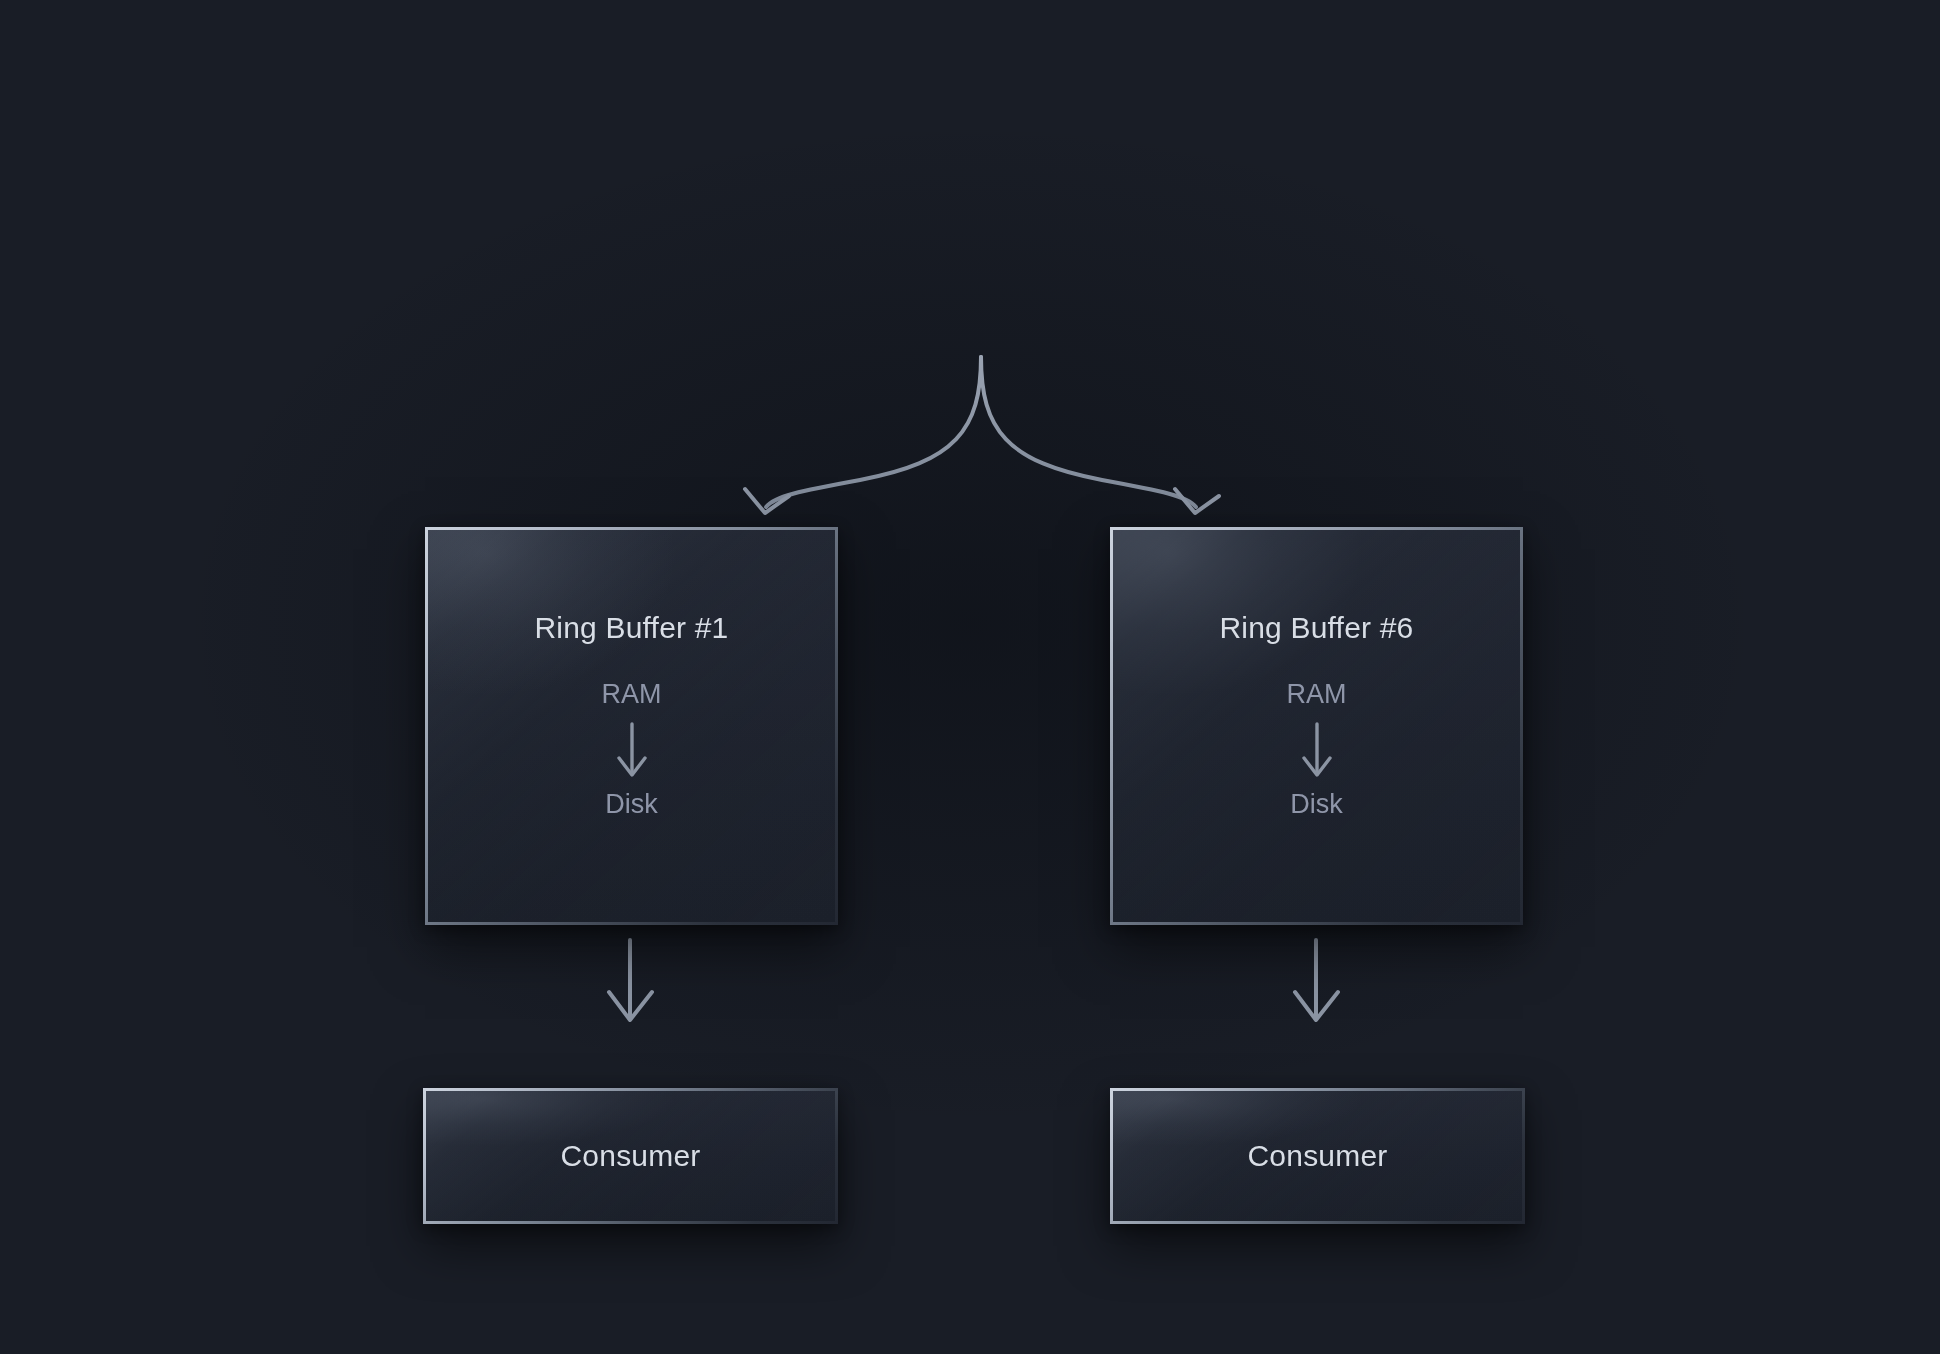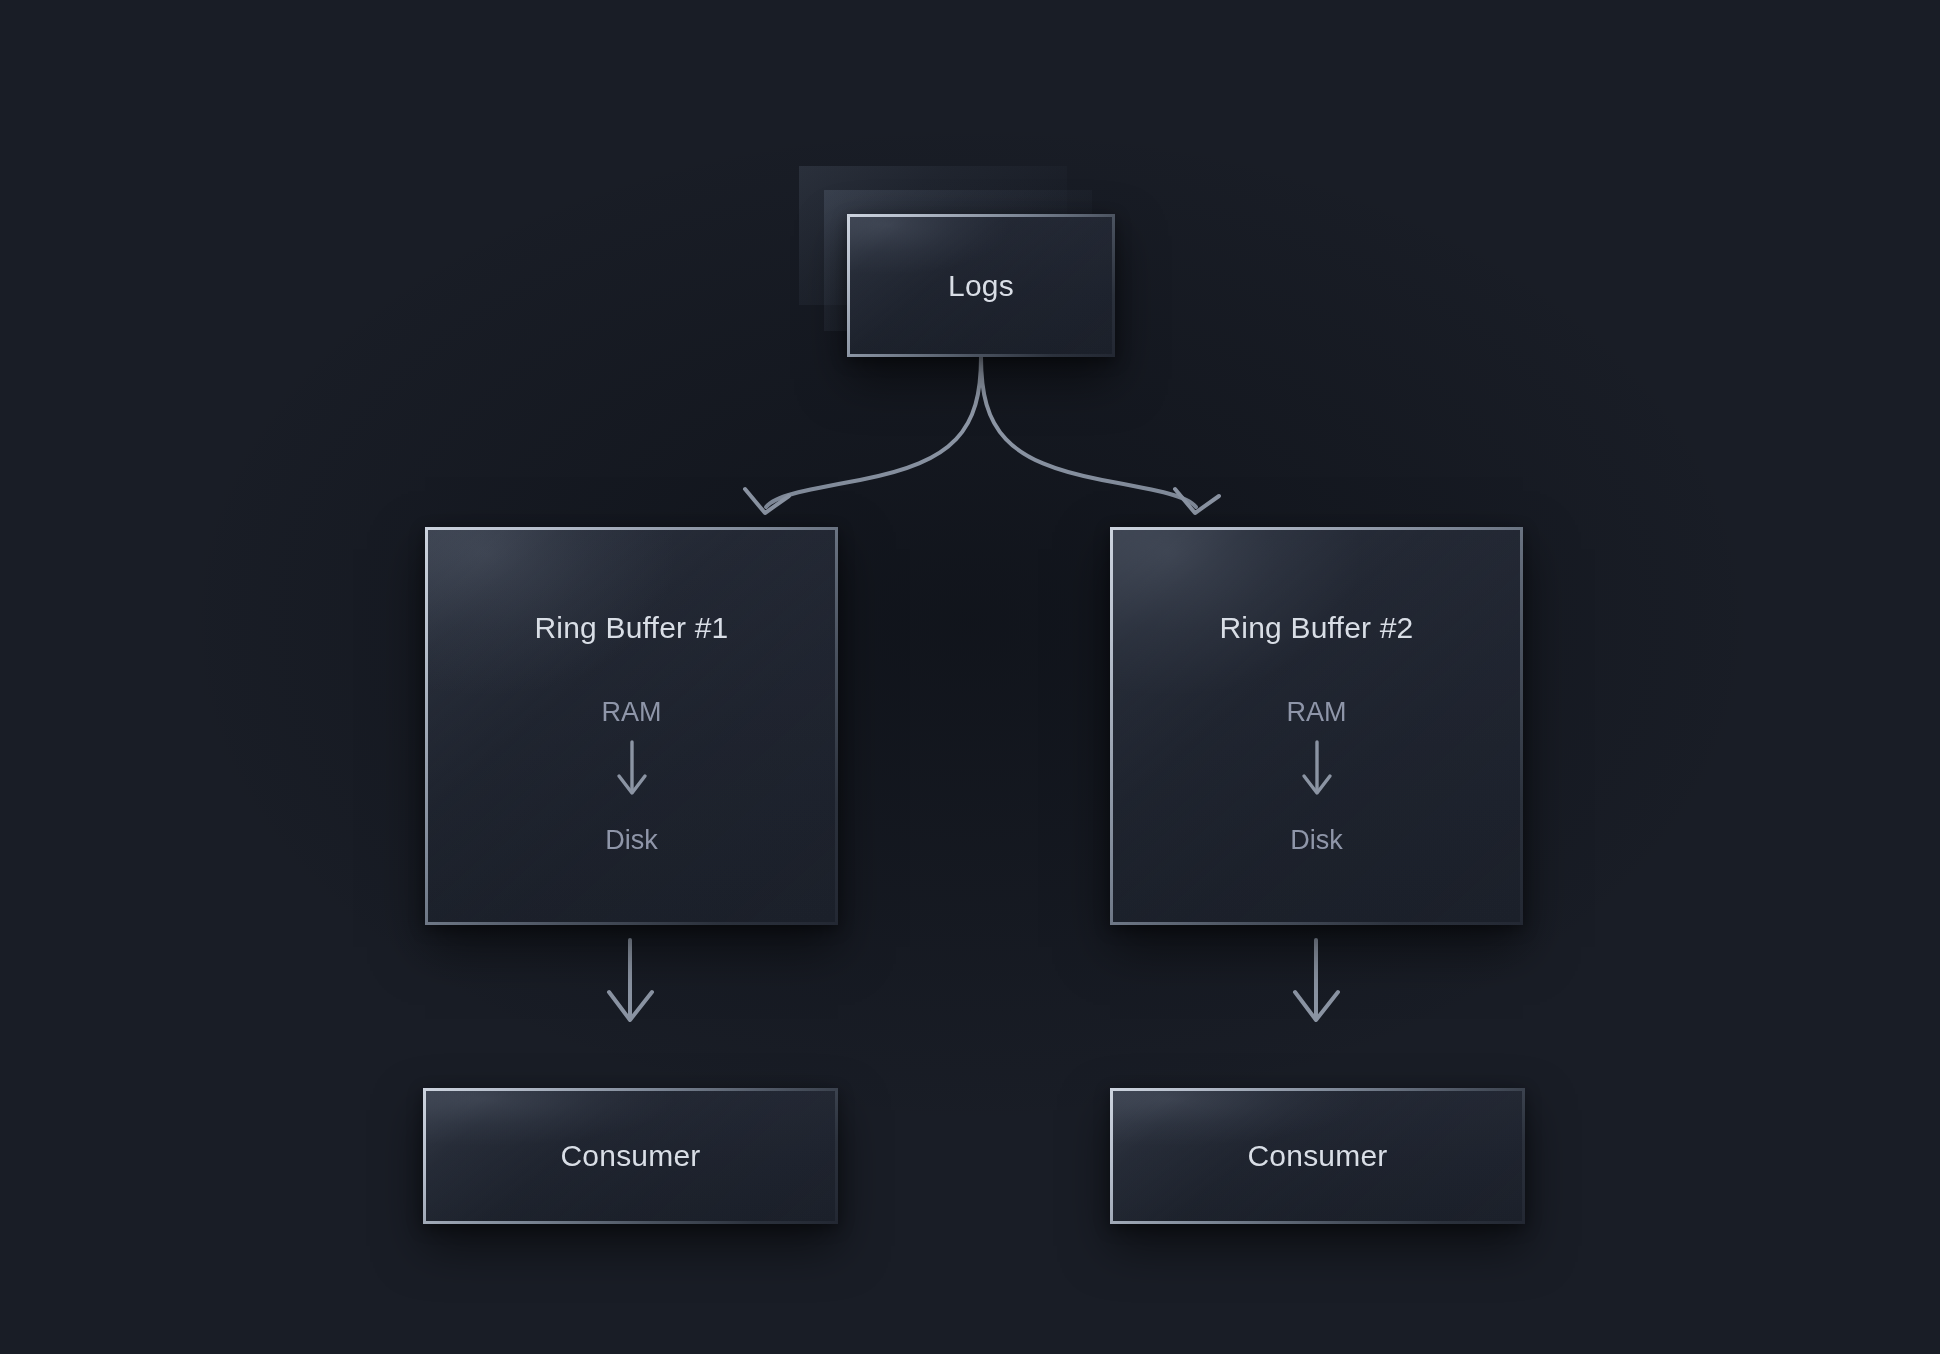--- a/index.html
+++ b/index.html
@@ -154,21 +154,20 @@
     display: flex;
     flex-direction: column;
     align-items: center;
   }
   .tier-label {
     color: #8f96a9;
     font-size: 27px;
     font-weight: 400;
     line-height: 1;
     white-space: nowrap;
-    margin-top: 18px;
   }
   .tier-arrow {
     display: block;
     margin: 14px 0 13px 0;
   }
 
   
   .consumer {
     width: 415px;
     height: 136px;
@@ -205,42 +204,35 @@
       <line x1="630" y1="940" x2="630" y2="1016" stroke="#8b94a3" stroke-width="4" stroke-linecap="round"></line>
       <path d="M 609 992 L 630 1020 L 652 992" fill="none" stroke="#8b94a3" stroke-width="4" stroke-linecap="round" stroke-linejoin="round"></path>
     </g>
 
     <g>
       <line x1="1316" y1="940" x2="1316" y2="1016" stroke="#8b94a3" stroke-width="4" stroke-linecap="round"></line>
       <path d="M 1295 992 L 1316 1020 L 1338 992" fill="none" stroke="#8b94a3" stroke-width="4" stroke-linecap="round" stroke-linejoin="round"></path>
     </g>
   </svg>
 
-  <div id="logs-stack">
-    <div class="stack-layer" id="logs-layer-back"></div>
-    <div class="stack-layer" id="logs-layer-mid"></div>
-    <div class="node" id="logs-node">
-      <span class="node-title">Logs</span>
-    </div>
-  </div>
 
   <div class="node ring-buffer" id="ring-buffer-1">
     <span class="node-title">Ring Buffer #1</span>
     <div class="tier-stack">
       <span class="tier-label">RAM</span>
       <svg class="tier-arrow" width="34" height="56" viewBox="0 0 34 56" xmlns="http://www.w3.org/2000/svg">
         <line x1="17" y1="2" x2="17" y2="50" stroke="#8b94a3" stroke-width="3.4" stroke-linecap="round"></line>
         <path d="M 4 36 L 17 53 L 30 36" fill="none" stroke="#8b94a3" stroke-width="3.4" stroke-linecap="round" stroke-linejoin="round"></path>
       </svg>
       <span class="tier-label">Disk</span>
     </div>
   </div>
 
   <div class="node ring-buffer" id="ring-buffer-2">
-    <span class="node-title">Ring Buffer #2</span>
+    <span class="node-title">Ring Buffer #6</span>
     <div class="tier-stack">
       <span class="tier-label">RAM</span>
       <svg class="tier-arrow" width="34" height="56" viewBox="0 0 34 56" xmlns="http://www.w3.org/2000/svg">
         <line x1="17" y1="2" x2="17" y2="50" stroke="#8b94a3" stroke-width="3.4" stroke-linecap="round"></line>
         <path d="M 4 36 L 17 53 L 30 36" fill="none" stroke="#8b94a3" stroke-width="3.4" stroke-linecap="round" stroke-linejoin="round"></path>
       </svg>
       <span class="tier-label">Disk</span>
     </div>
   </div>
 

